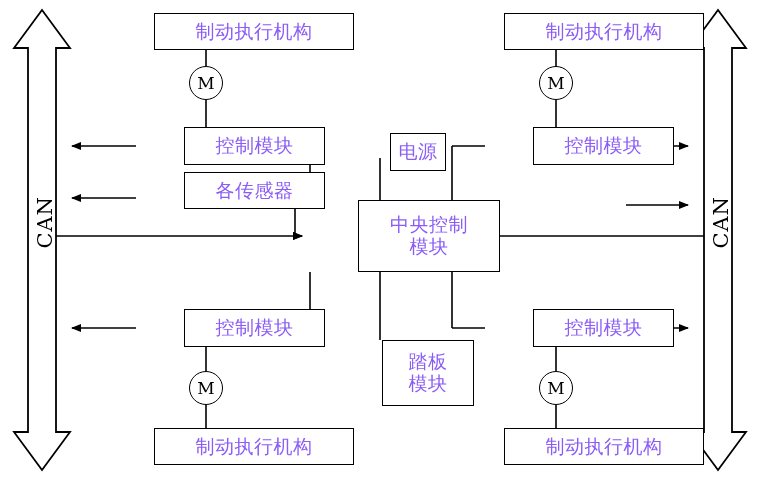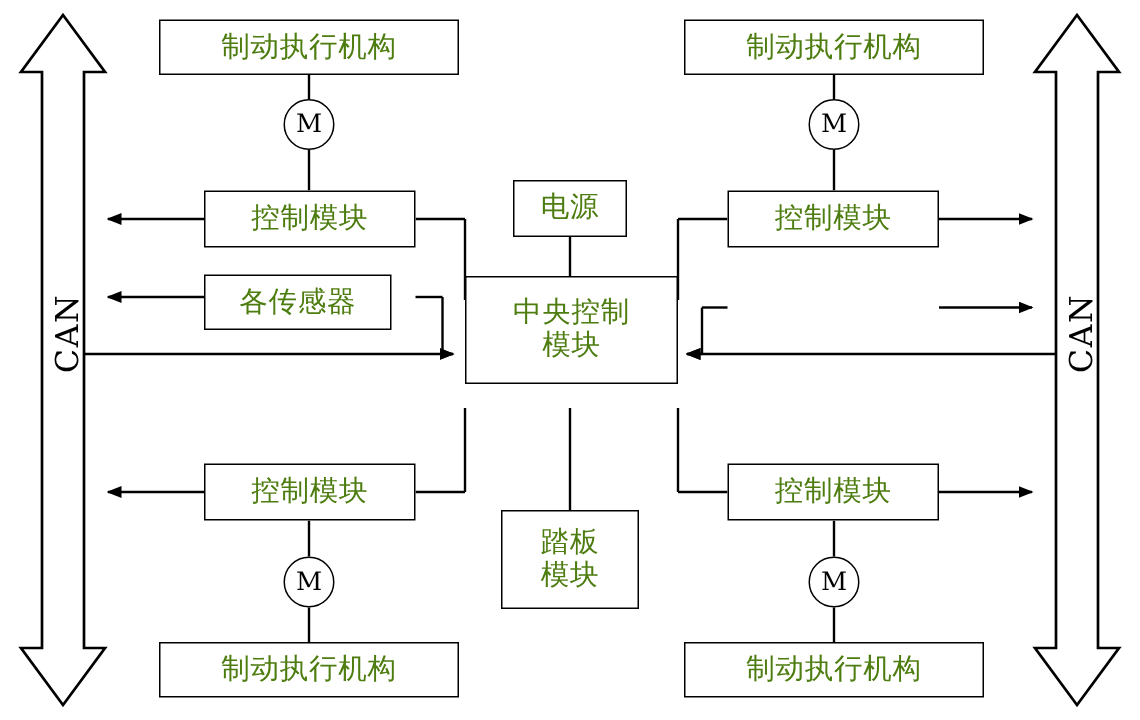--- a/index.html
+++ b/index.html
@@ -20,29 +20,30 @@
     left: 0;
     top: 0;
     width: 760px;
     height: 480px;
   }
   .node {
     position: absolute;
     box-sizing: border-box;
     border: 1.6px solid #000000;
     background: #ffffff;
-    color: #4d7c0f;
+    color: #8b5cf6;
     display: flex;
     align-items: center;
     justify-content: center;
     text-align: center;
     line-height: 1.15;
     font-size: 19px;
     letter-spacing: 0.5px;
     white-space: pre-line;
+    margin-left: 48px;
   }
   .node.small {
     font-size: 18px;
   }
   .motor {
     position: absolute;
     box-sizing: border-box;
     width: 34px;
     height: 34px;
     border: 1.6px solid #000000;
@@ -148,25 +149,25 @@
 
   <div class="node" style="left:106px; top:13px; width:200px; height:37px;">制动执行机构</div>
   <div class="node" style="left:456px; top:13px; width:200px; height:37px;">制动执行机构</div>
 
   <div class="motor" style="left:189px; top:66px;">M</div>
   <div class="motor" style="left:539px; top:66px;">M</div>
 
   <div class="node" style="left:136px; top:127px; width:141px; height:38px;">控制模块</div>
   <div class="node" style="left:485px; top:127px; width:141px; height:38px;">控制模块</div>
 
-  <div class="node" style="left:136px; top:183px; width:125px; height:37px;">各传感器</div>
+  <div class="node" style="left:136px; top:172px; width:141px; height:37px;">各传感器</div>
 
-  <div class="node" style="left:342px; top:120px; width:76px; height:38px;">电源</div>
+  <div class="node" style="left:342px; top:133px; width:56px; height:38px;">电源</div>
 
-  <div class="node" style="left:310px; top:184px; width:142px; height:72px;">中央控制
+  <div class="node" style="left:310px; top:200px; width:142px; height:72px;">中央控制
 模块</div>
 
   <div class="node" style="left:334px; top:340px; width:92px; height:66px;text-align:right;">踏板
 模块</div>
 
   <div class="node" style="left:136px; top:309px; width:141px; height:38px;">控制模块</div>
   <div class="node" style="left:485px; top:309px; width:141px; height:38px;">控制模块</div>
 
   <div class="motor" style="left:189px; top:371px;">M</div>
   <div class="motor" style="left:539px; top:371px;">M</div>

